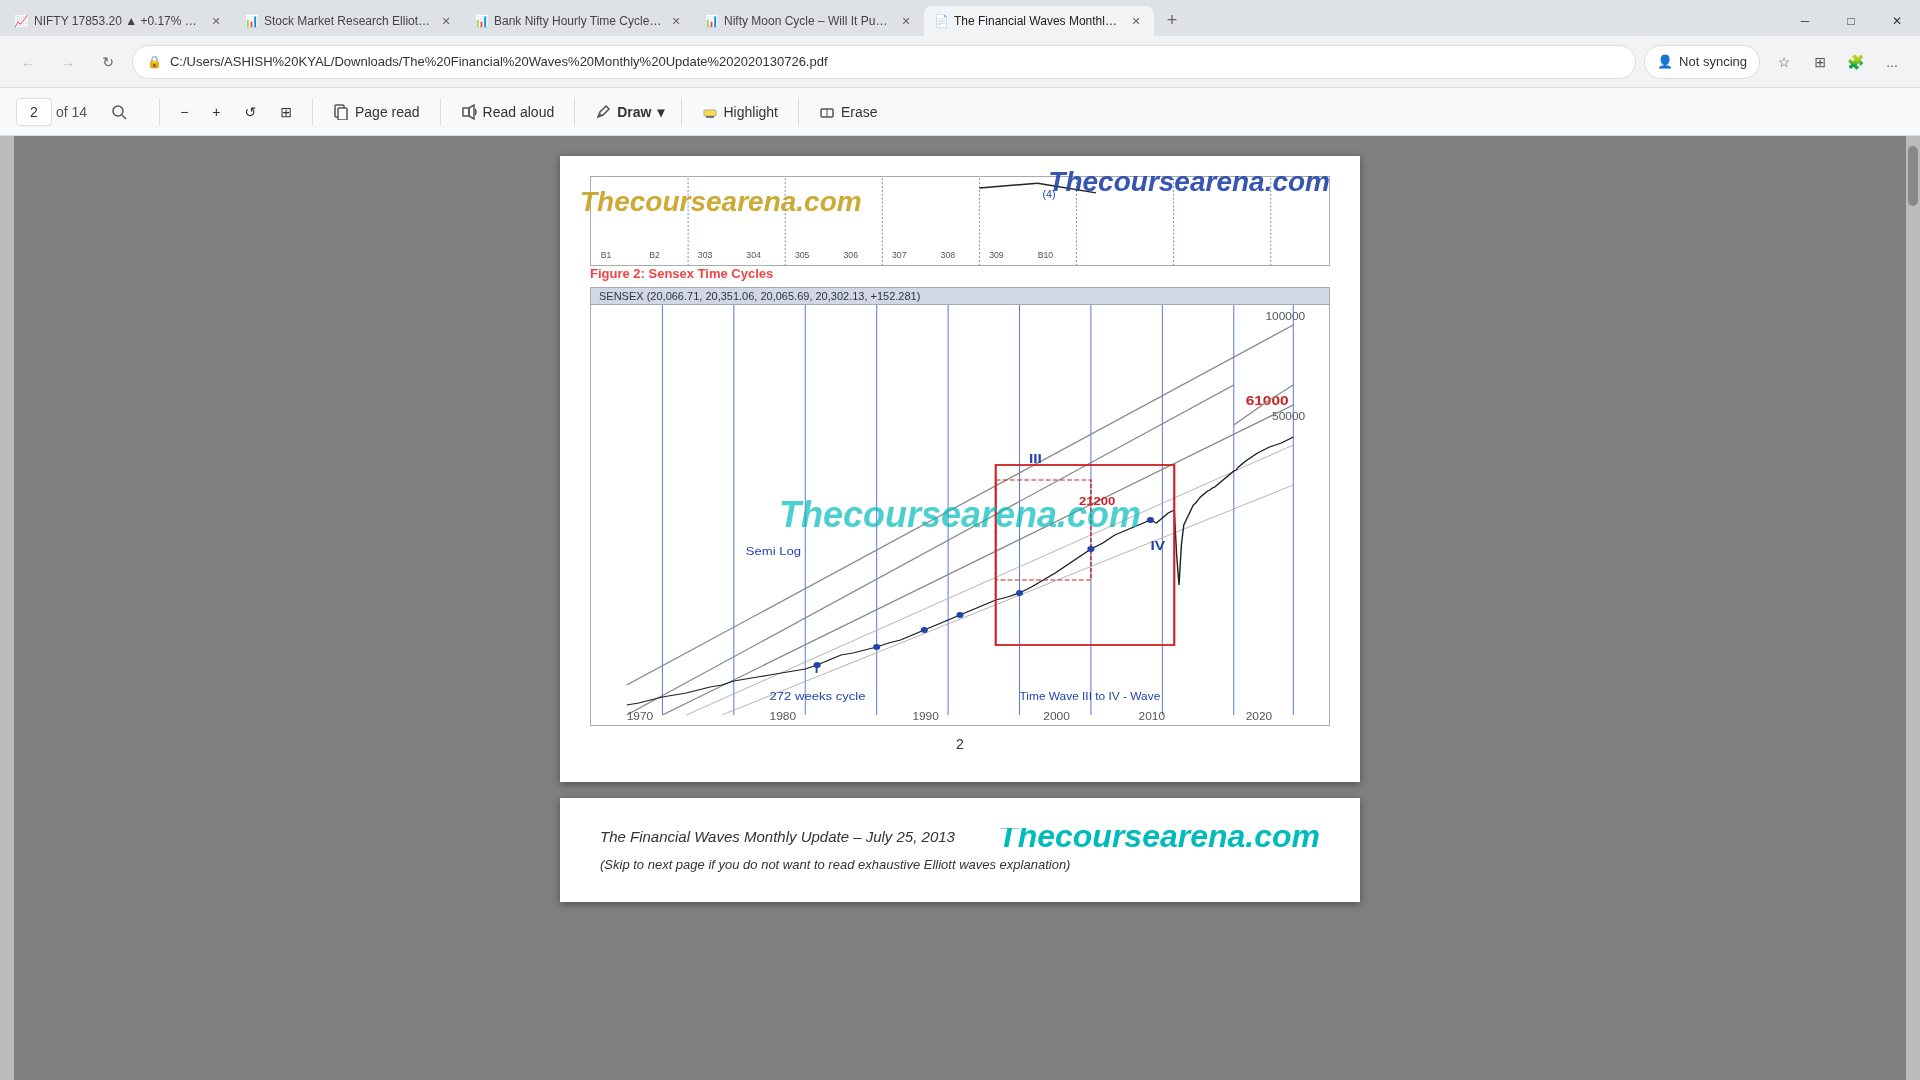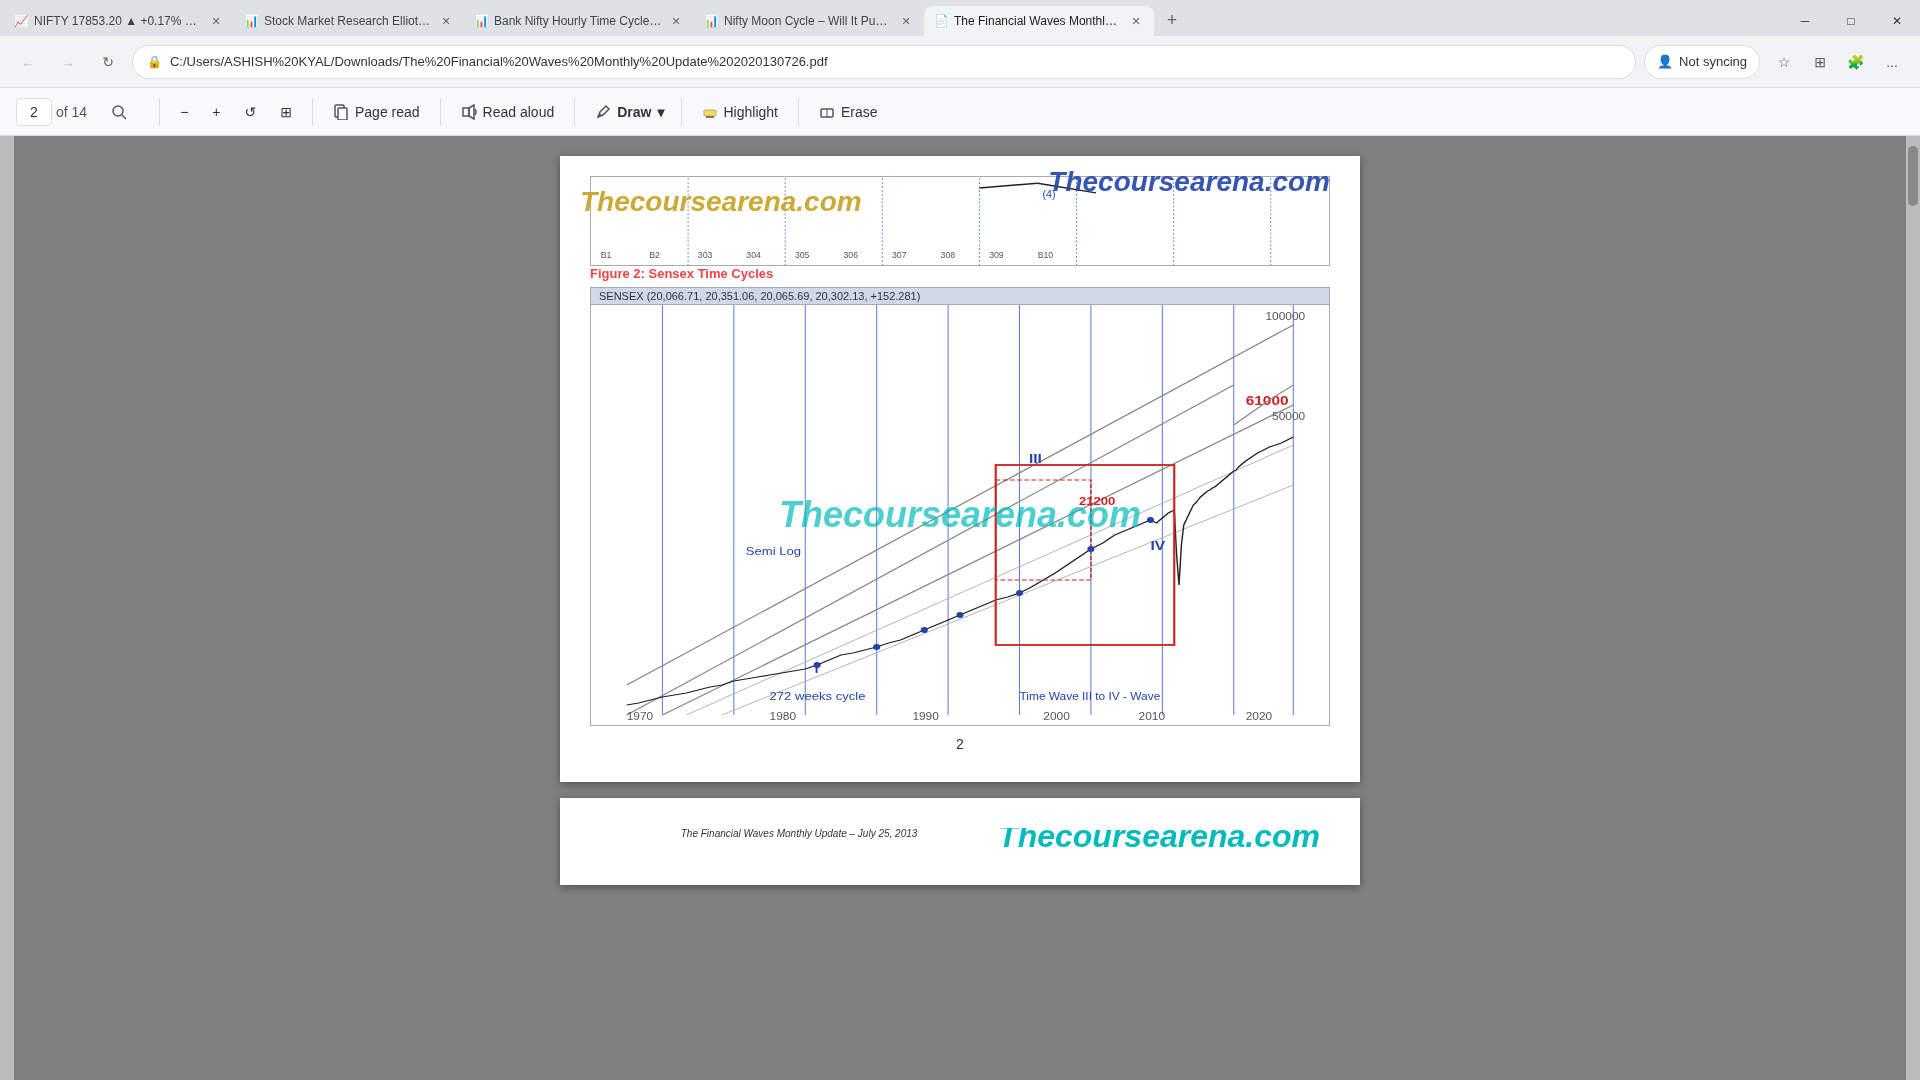--- a/index.html
+++ b/index.html
@@ -128,21 +128,21 @@
       border-bottom: 1px solid #aaa; display: flex; align-items: center; gap: 8px; text-align: center;
     }
     .chart-body { position: relative; height: 420px; overflow: hidden; }
     .chart-svg { width: 100%; height: 100%; }
 
     
     .page-number { text-align: center; font-size: 14px; color: #333; padding: 10px; }
 
     
     .pdf-page-next { background: white; box-shadow: 0 2px 8px rgba(0,0,0,0.4); width: 800px; padding: 30px 40px; }
-    .next-title { text-align: center; font-size: 10px; color: #333; font-weight: normal; margin-bottom: 12px; }
+    .next-title { text-align: left; font-size: 15px; color: #333; font-weight: normal; margin-bottom: 12px; }
     .next-title span { font-style: italic; }
     .next-subtitle { font-size: 13px; color: #333; font-style: italic; }
     .watermark-next {
       float: right; font-size: 32px; font-weight: bold; color: #00bbbb;
       font-style: italic; margin-top: -10px;
     }
 
     .scrollbar-right { width: 14px; background: #bbb; position: relative; }
     .scroll-thumb {
       width: 10px; height: 60px; background: #888; border-radius: 5px;
@@ -417,20 +417,21 @@
 
       </div>
     </div>
 
     <div class="pdf-page-next">
       <div style="overflow: hidden; position: relative;">
         <div class="watermark-next">Thecoursearena.com</div>
         <div class="next-title">
           <span>The Financial Waves Monthly Update – July 25, 2013</span>
         </div>
+        <div class="next-subtitle">(Skip to next page  if you do not want to read exhaustive Elliott waves explanation)</div>
       </div>
     </div>
 
   </div>
 
   <div class="scrollbar-right">
     <div class="scroll-thumb"></div>
   </div>
 </div>
 

